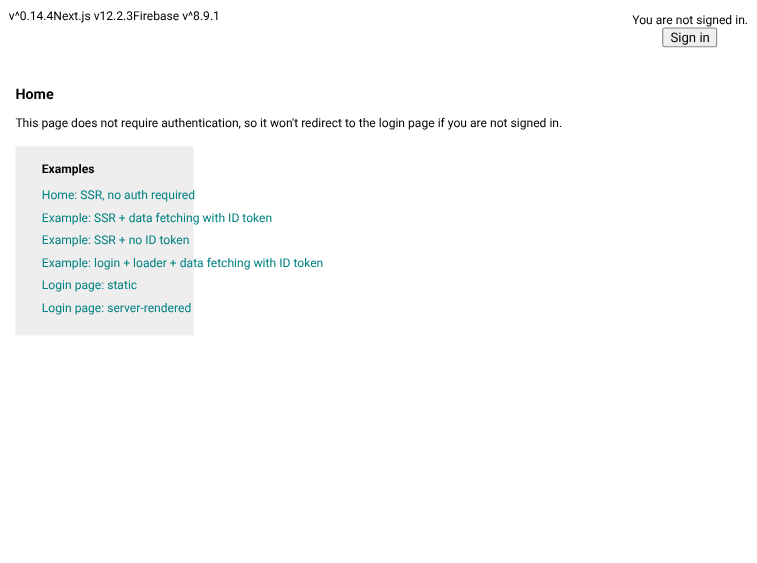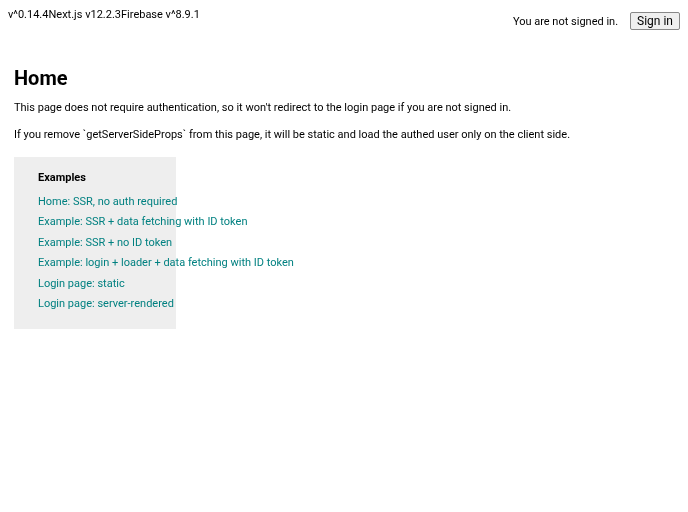--- a/index.html
+++ b/index.html
@@ -20,40 +20,41 @@
     padding: 8px 8px 0 8px;
   }
   .versions {
     display: flex;
     flex-direction: row;
     line-height: 1.35;
   }
   .auth-area {
     display: flex;
     align-items: center;
-    gap: 12px;
+    gap: 0;
     margin-top: 4px;
+    flex-direction: column;
   }
   .auth-text {
     font-size: 11px;
   }
   .signin-btn {
     font-size: 12px;
     padding: 1px 6px;
     border: 1px solid #888;
     border-radius: 2px;
     background: #efefef;
     cursor: pointer;
     font-family: inherit;
   }
   .content {
     padding: 8px 14px;
   }
   .page-title {
-    font-size: 20px;
+    font-size: 13px;
     font-weight: 700;
     margin: 28px 0 10px 0;
   }
   .para {
     font-size: 11px;
     margin: 0 0 12px 0;
     line-height: 1.4;
   }
   .examples-box {
     background: #eeeeee;
@@ -90,21 +91,20 @@
   </div>
   <div class="auth-area">
     <span class="auth-text">You are not signed in.</span>
     <button class="signin-btn">Sign in</button>
   </div>
 </div>
 
 <div class="content">
   <div class="page-title">Home</div>
   <p class="para">This page does not require authentication, so it won't redirect to the login page if you are not signed in.</p>
-  <p class="para">If you remove `getServerSideProps` from this page, it will be static and load the authed user only on the client side.</p>
 
   <div class="examples-box">
     <div class="examples-title">Examples</div>
     <div class="examples-list">
       <a class="example-link">Home: SSR, no auth required</a>
       <a class="example-link">Example: SSR + data fetching with ID token</a>
       <a class="example-link">Example: SSR + no ID token</a>
       <a class="example-link">Example: login + loader + data fetching with ID token</a>
       <a class="example-link">Login page: static</a>
       <a class="example-link">Login page: server-rendered</a>

